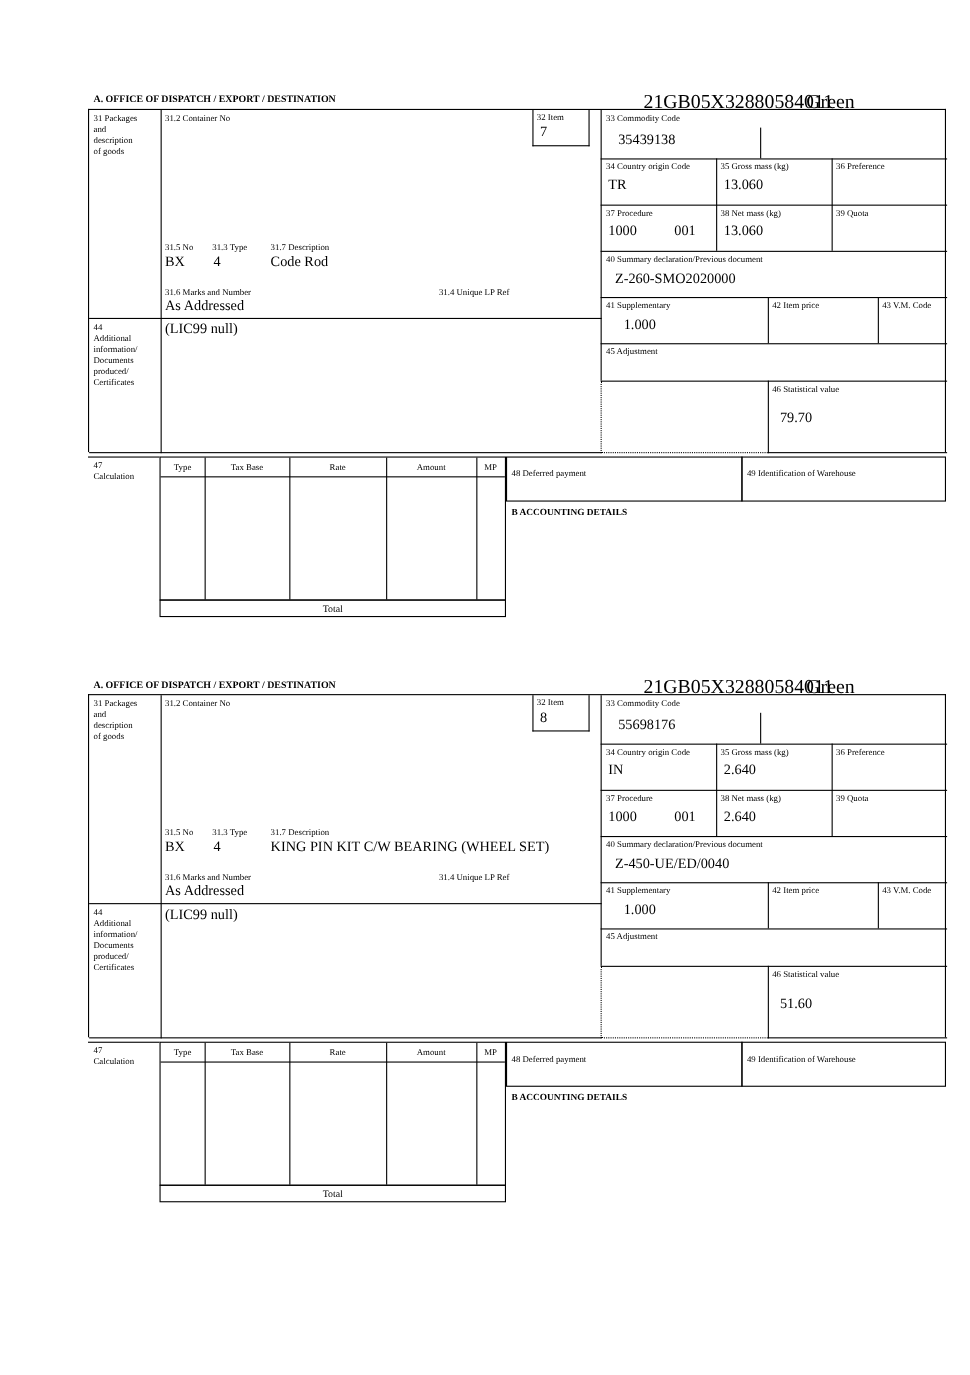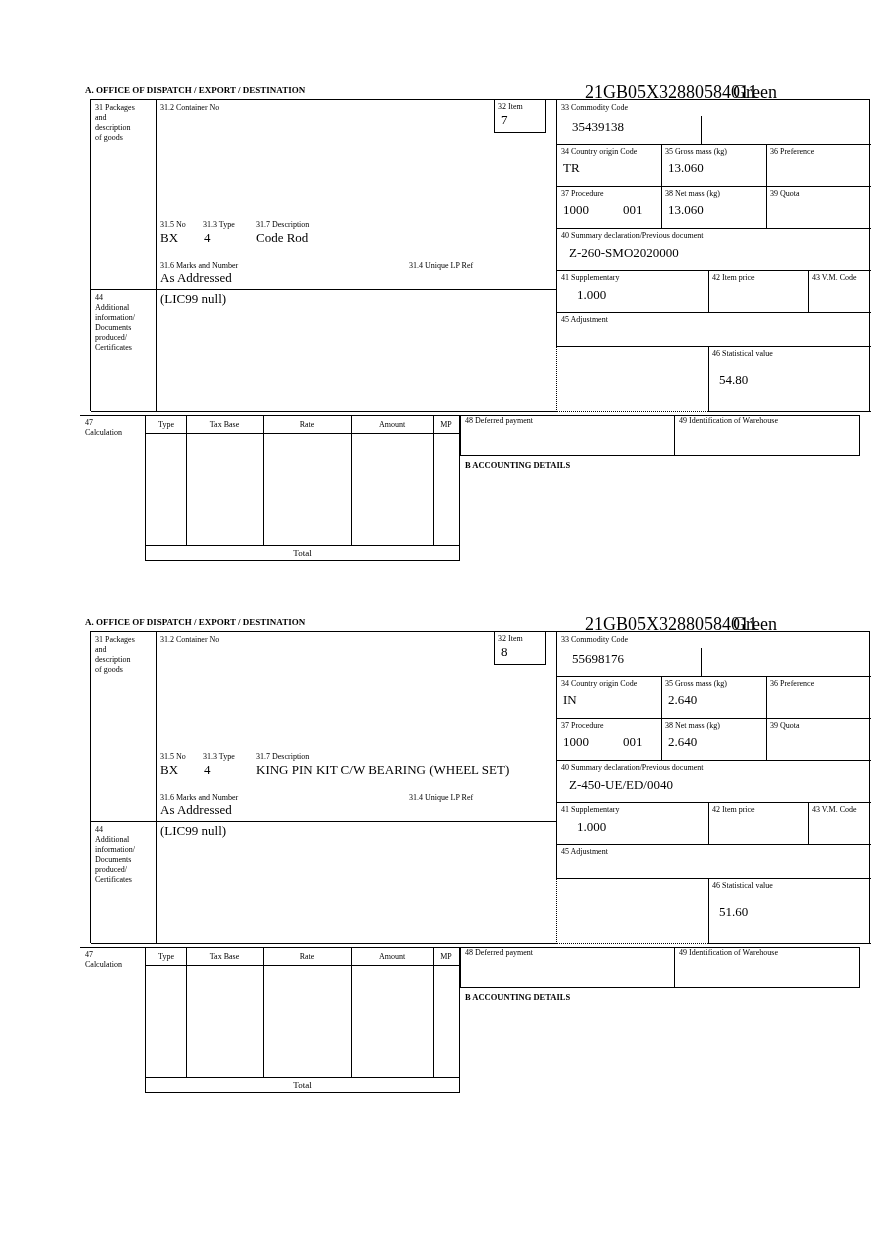--- a/index.html
+++ b/index.html
@@ -13,30 +13,30 @@
   .hdr-ref { position:absolute; top:0; font-size:18px; white-space:nowrap; }
   .lbl { position:absolute; font-size:8px; line-height:10px; white-space:nowrap; }
   .lbl.ml { white-space:pre-line; }
   .val { position:absolute; font-size:13px; line-height:13px; white-space:nowrap; }
   .vline { position:absolute; width:1px; background:#000; }
   .hline { position:absolute; height:1px; background:#000; }
   .vdot  { position:absolute; width:0; border-left:1px dotted #000; }
   .hdot  { position:absolute; height:0; border-top:1px dotted #000; }
   .mainbox {
     position:absolute; left:80px; top:17px; width:780px; height:312px;
-    border:1px solid #000; border-bottom:none;margin-left:10px;
+    border:1px solid #000; border-bottom:none;
   }
   .box32 { position:absolute; border:1px solid #000; border-top:none; }
   .taxtable { position:absolute; border:1px solid #000; }
   .cth { text-align:center; }
   .totalrow {
     position:absolute; border:1px solid #000; text-align:center;
     font-size:9px; line-height:14px;
   }
-  .box4849 { position:absolute; border:1px solid #000; padding:0 4px; font-size:8px; line-height:10px; }
+  .box4849 { position:absolute; border:1px solid #000; padding:10px 4px; font-size:8px; line-height:10px; }
   .acct { position:absolute; font-weight:bold; font-size:8.5px; white-space:nowrap; }
 </style>
 </head>
 <body>
 
 <div id="sheet">
   <div class="block" style="top: 82px;">
 
     <div class="hdr-a">A.  OFFICE OF DISPATCH / EXPORT / DESTINATION</div>
     <div class="hdr-ref" style="left:585px;">21GB05X32880584011</div>
@@ -112,21 +112,21 @@
       <div class="lbl" style="left:621px;top:173px;">42 Item price</div>
       <div class="vline" style="left:717px;top:170px;height:42px;"></div>
       <div class="lbl" style="left:721px;top:173px;">43 V.M. Code</div>
       <div class="hline" style="left:465px;top:212px;width:315px;"></div>
 
       <div class="lbl" style="left:470px;top:215px;">45 Adjustment</div>
       <div class="hline" style="left:465px;top:246px;width:315px;"></div>
 
       <div class="vline" style="left:617px;top:246px;height:66px;"></div>
       <div class="lbl" style="left:621px;top:249px;">46 Statistical value</div>
-      <div class="val" style="left:628px;top:273px;">54.80</div>
+      <div class="val" style="left:628px;top:273px;">79.70</div>
 
       <div class="hline" style="left:0;top:311px;width:466px;"></div>
       <div class="hdot" style="left:465px;top:311px;width:152px;"></div>
       <div class="hline" style="left:617px;top:311px;width:163px;"></div>
     </div>
 
     <div class="hline" style="left:80px;top:333px;width:65px;"></div>
     <div class="lbl ml" style="left:85px;top:336px;">47
 Calculation</div>
 

